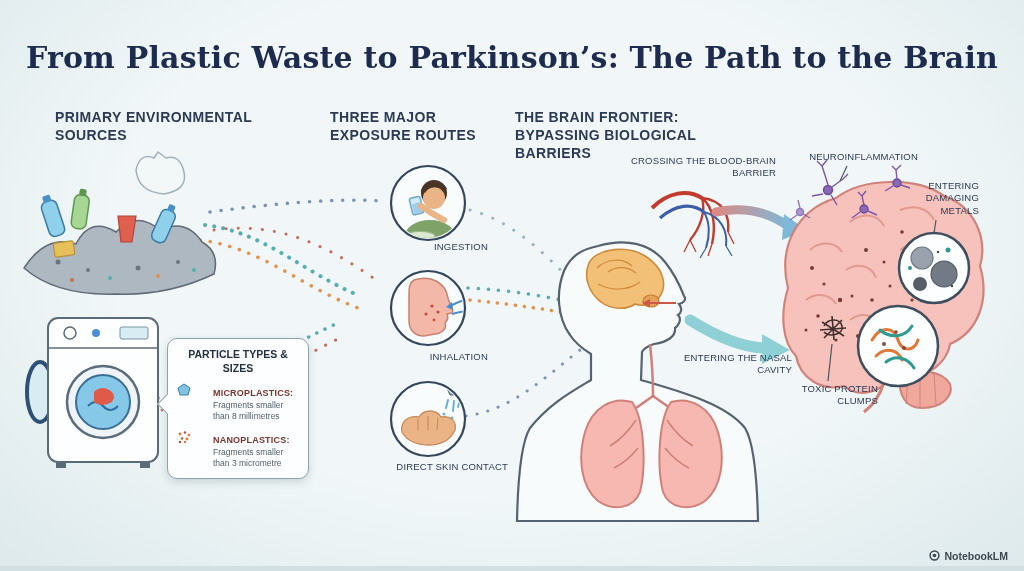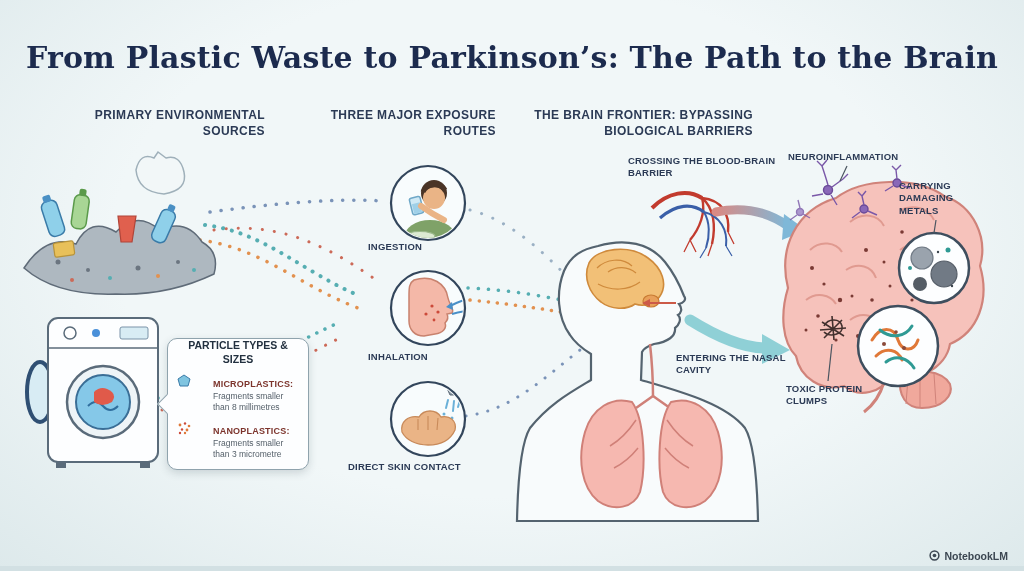--- a/index.html
+++ b/index.html
@@ -3,27 +3,27 @@
 <meta charset="utf-8">
 <style>
   *{margin:0;padding:0;box-sizing:border-box}
   html,body{background:#cfdadd}
   #stage{position:relative;width:1024px;height:571px;overflow:hidden;
     background:radial-gradient(ellipse at 50% 42%, #f1f7f8 55%, #dde9eb 100%);
     font-family:"Liberation Sans",sans-serif;color:#2b3a55}
   svg.layer{position:absolute;left:0;top:0}
   .title{position:absolute;top:40px;left:0;width:100%;text-align:center;
     font-family:"DejaVu Serif",serif;font-weight:bold;font-size:30px;color:#1c2b4e;letter-spacing:.2px}
-  .heading{position:absolute;font-weight:bold;font-size:12px;color:#2b3a55;
-    letter-spacing:.4px;text-align:right;line-height:1.3}
-  .lbl{position:absolute;font-weight:bold;font-size:9.5px;color:#2b3a55;
-    letter-spacing:.2px;text-align:left;line-height:1.3}
+  .heading{position:absolute;font-weight:bold;font-size:14px;color:#2b3a55;
+    letter-spacing:.4px;text-align:left;line-height:1.3}
+  .lbl{position:absolute;font-weight:normal;font-size:9.5px;color:#2b3a55;
+    letter-spacing:.2px;text-align:right;line-height:1.3}
   .callout{position:absolute;left:167px;top:338px;width:142px;background:#fdfeff;
     border:1.5px solid #8fa3ad;border-radius:10px;box-shadow:0 3px 8px rgba(40,60,70,.18);
-    padding:0 9px 9px}
+    padding:9px 9px 9px}
   .callout:before{content:"";position:absolute;left:-8px;top:58px;width:13px;height:13px;
     background:#fdfeff;border-left:1.5px solid #8fa3ad;border-bottom:1.5px solid #8fa3ad;
     transform:rotate(45deg)}
   .callout-title{font-weight:bold;font-size:10.5px;text-align:center;color:#22303f;
     line-height:1.3;margin-bottom:6px}
   .callout-item{display:flex;gap:22px;margin-top:7px;align-items:flex-start}
   .ci-icon{flex:0 0 14px;padding-top:1px}
   .ci-name{font-weight:bold;font-size:9px;color:#7c342c;letter-spacing:.2px}
   .ci-desc{font-size:8.5px;color:#55606a;line-height:1.3}
   .footer{position:absolute;right:16px;bottom:8px;display:flex;align-items:flex-start;gap:4px;
@@ -278,21 +278,21 @@
   <div class="heading" style="left:515px;top:108px;width:238px">THE BRAIN FRONTIER: BYPASSING BIOLOGICAL BARRIERS</div>
 
   <div class="lbl" style="left:368px;top:241px;width:120px">INGESTION</div>
   <div class="lbl" style="left:368px;top:351px;width:120px">INHALATION</div>
   <div class="lbl" style="left:348px;top:461px;width:160px">DIRECT SKIN CONTACT</div>
 
   <div class="lbl" style="left:628px;top:155px;width:148px">CROSSING THE BLOOD-BRAIN BARRIER</div>
   <div class="lbl" style="left:676px;top:352px;width:116px">ENTERING THE NASAL CAVITY</div>
 
   <div class="lbl" style="left:788px;top:151px;width:130px">NEUROINFLAMMATION</div>
-  <div class="lbl" style="left:899px;top:180px;width:80px">CARRYING DAMAGING METALS</div>
+  <div class="lbl" style="left:899px;top:180px;width:80px">ENTERING DAMAGING METALS</div>
   <div class="lbl" style="left:786px;top:383px;width:92px">TOXIC PROTEIN CLUMPS</div>
 
   <div class="callout">
     <div class="callout-title">PARTICLE TYPES &amp; SIZES</div>
     <div class="callout-item">
       <span class="ci-icon">
         <svg width="14" height="14" viewBox="0 0 14 14">
             <polygon points="7,1 13,5 11,12 3,12 1,5" fill="#7fc4e0" stroke="#3a7ba8" stroke-width="1"></polygon>
           </svg>
       </span>

